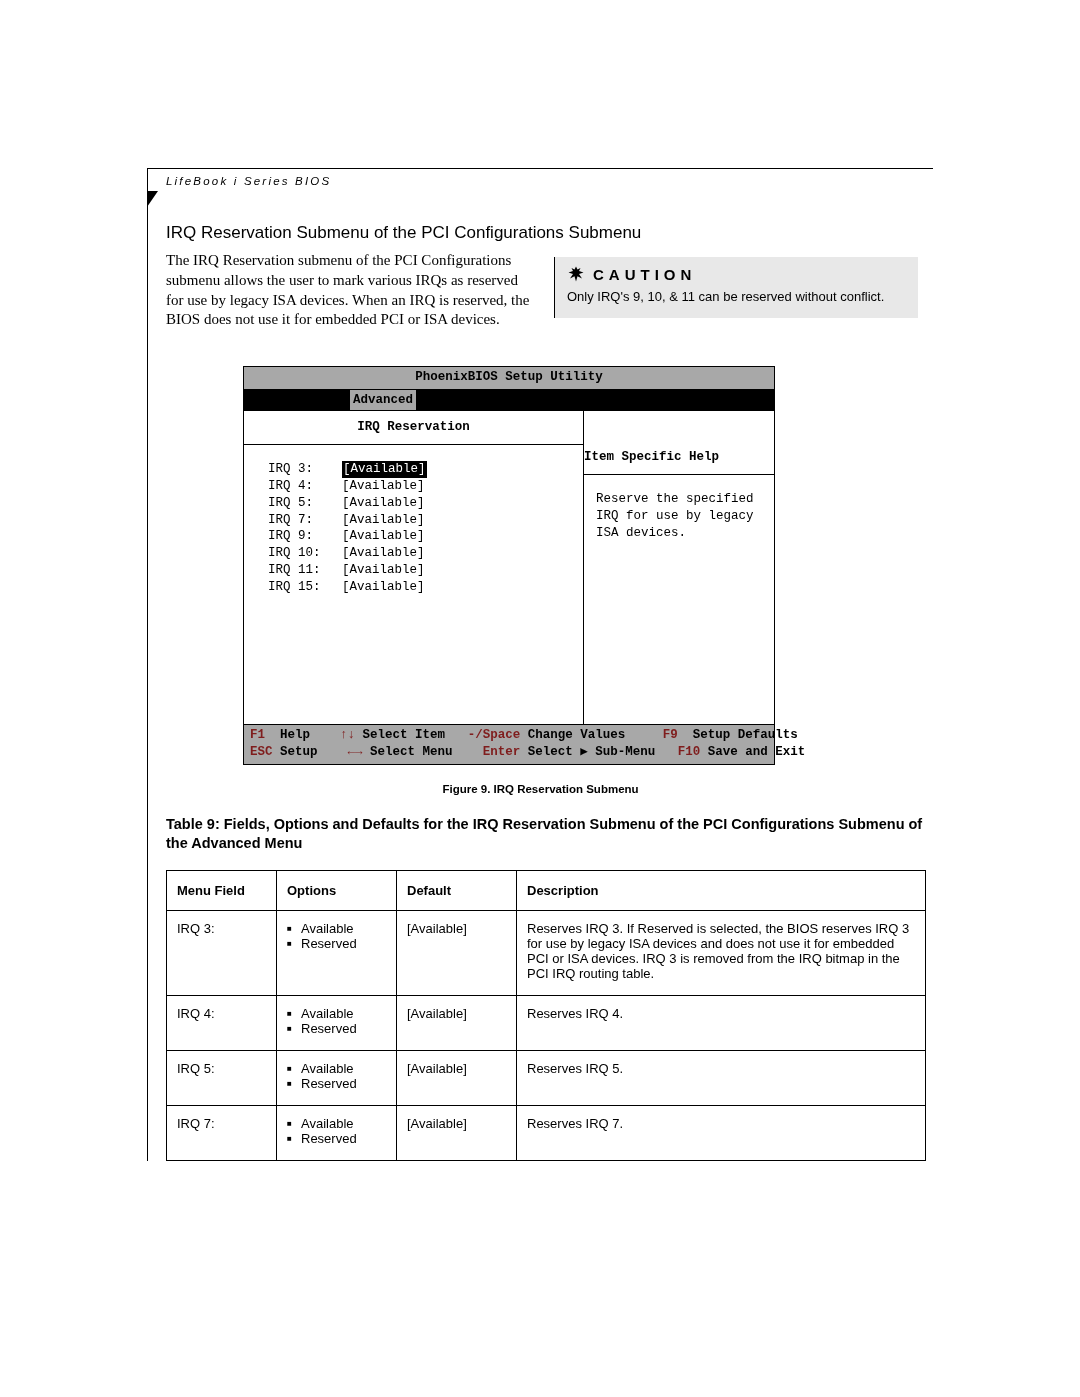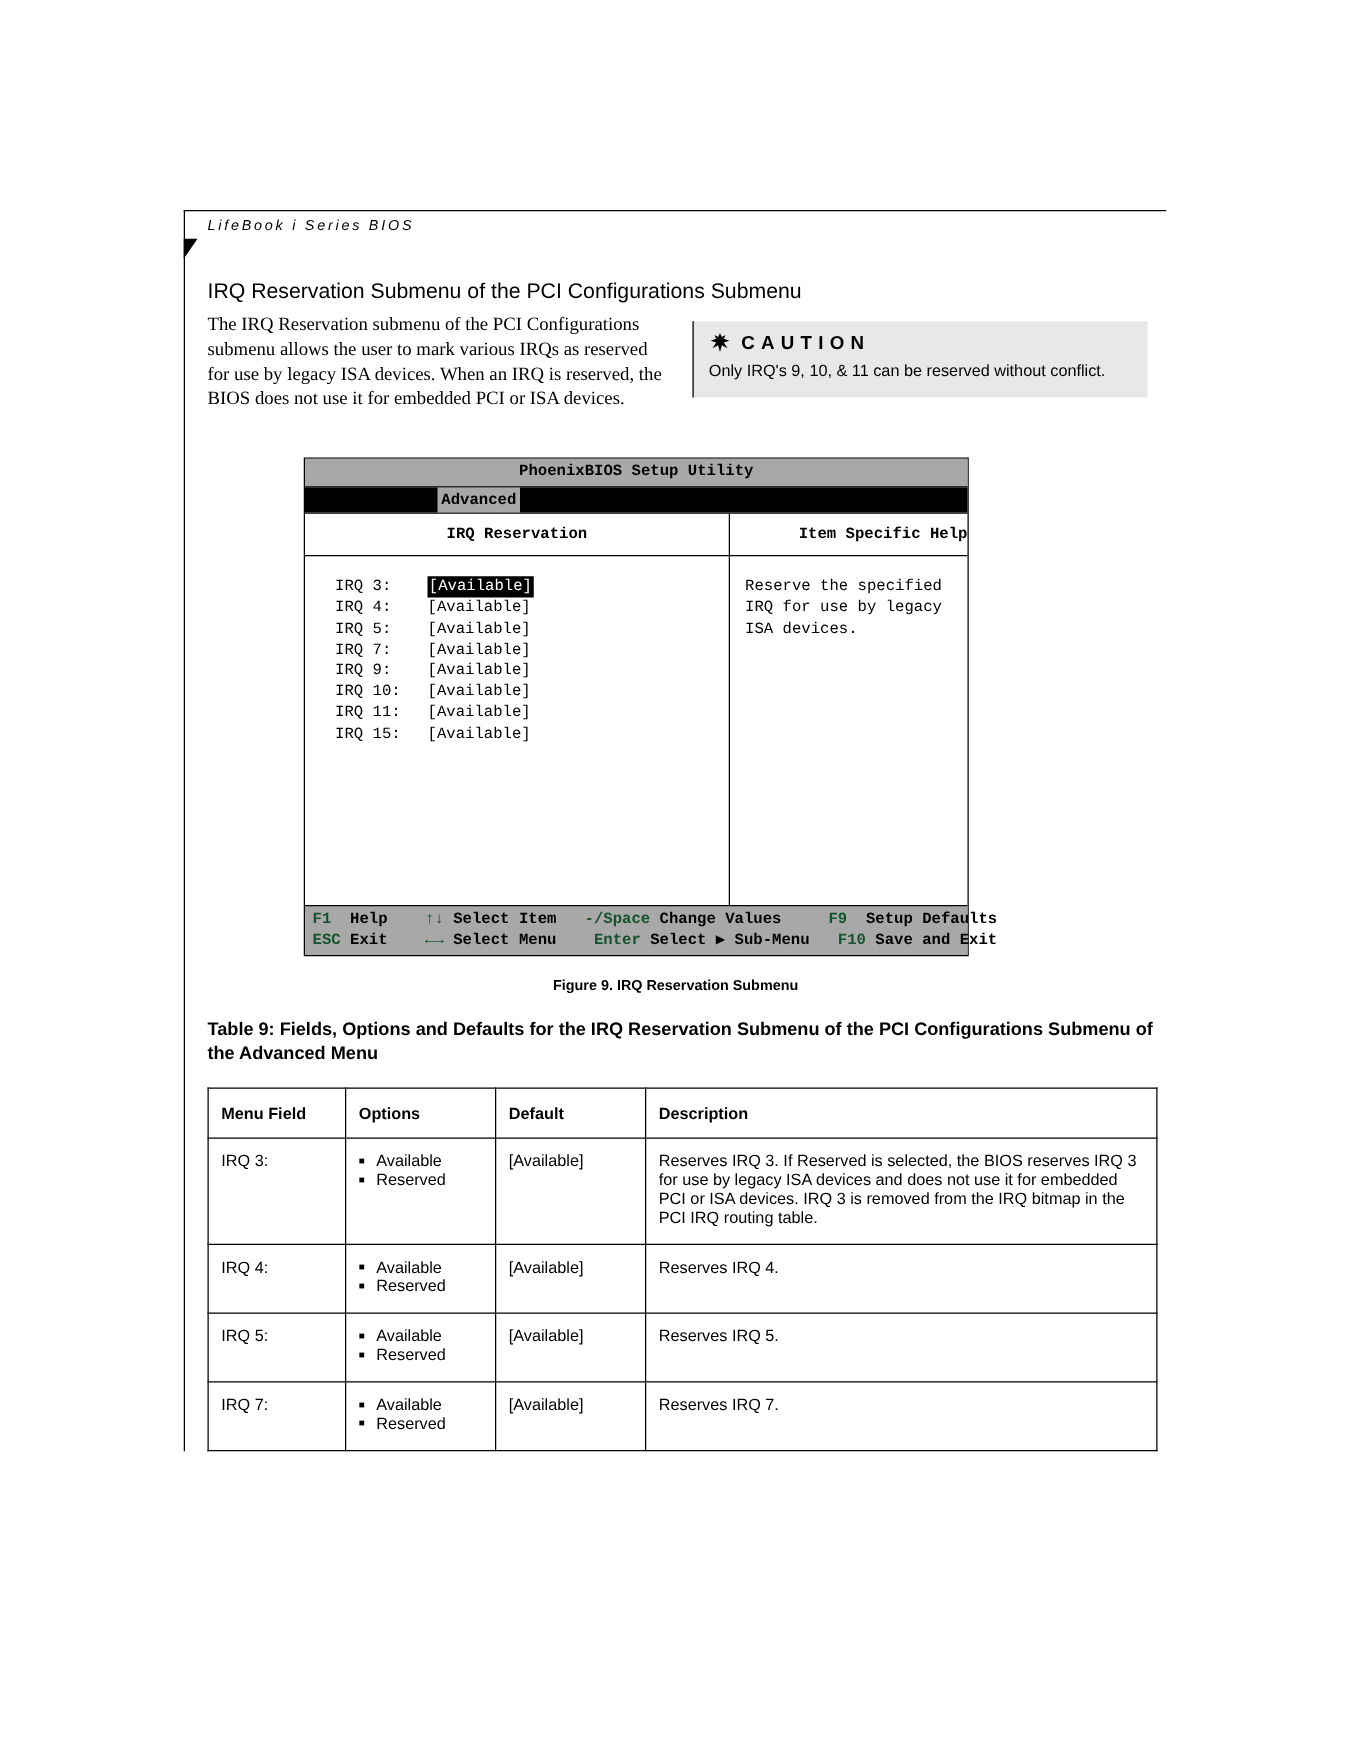--- a/index.html
+++ b/index.html
@@ -137,37 +137,38 @@
     padding: 16px 0 0 24px;
   }
   .irq-row { display: flex; }
   .irq-label { width: 74px; }
   .irq-val-sel { background: #000; color: #fff; padding: 0 1px; }
   .bios-right {
     width: 190px;
     padding: 0;
   }
   .bios-right-header {
-    text-align: right;
+    text-align: left;
     padding: 8px 0;
     border-bottom: 1.5px solid #000;
     font-weight: bold;
+    margin-top: 30px;
   }
   .bios-right-content {
     padding: 16px 10px 0 12px;
   }
   .bios-footer {
     background: #a8a8a8;
     color: #000;
     border-top: 1.5px solid #000;
     padding: 2px 6px 3px;
     font-weight: bold;
   }
   .bios-footer-row { display: flex; white-space: pre; }
-  .fk { color: #14532d; background: transparent; }
+  .fk { color: #7f1d1d; background: transparent; }
   .figure-caption {
     font-family: Arial, Helvetica, sans-serif;
     font-weight: bold;
     font-size: 11.5px;
     text-align: center;
     margin: 18px 0 20px;
   }
   .table-title {
     font-family: Arial, Helvetica, sans-serif;
     font-weight: bold;
@@ -286,21 +287,21 @@
       <div class="bios-right">
         <div class="bios-right-header">Item Specific Help</div>
         <div class="bios-right-content">Reserve the specified IRQ for use by legacy ISA devices.</div>
       </div>
     </div>
     <div class="bios-footer">
       <div class="bios-footer-row">
         <span><span class="fk">F1</span>  <span>Help</span>    <span class="fk">↑↓</span> <span>Select Item</span>   <span class="fk">-/Space</span> <span>Change Values</span>     <span class="fk">F9</span>  <span>Setup Defaults</span></span>
       </div>
       <div class="bios-footer-row">
-        <span><span class="fk">ESC</span> <span>Exit</span>    <span class="fk">←→</span> <span>Select Menu</span>    <span class="fk">Enter</span> <span>Select ▶ Sub-Menu</span>   <span class="fk">F10</span> <span>Save and Exit</span></span>
+        <span><span class="fk">ESC</span> <span>Setup</span>    <span class="fk">←→</span> <span>Select Menu</span>    <span class="fk">Enter</span> <span>Select ▶ Sub-Menu</span>   <span class="fk">F10</span> <span>Save and Exit</span></span>
       </div>
     </div>
   </div>
 
   <div class="figure-caption">Figure 9.  IRQ Reservation Submenu</div>
 
   <div class="table-title">Table 9: Fields, Options and Defaults for the IRQ Reservation Submenu of the PCI Configurations Submenu of the Advanced Menu</div>
 
   <table class="data">
     <thead>

